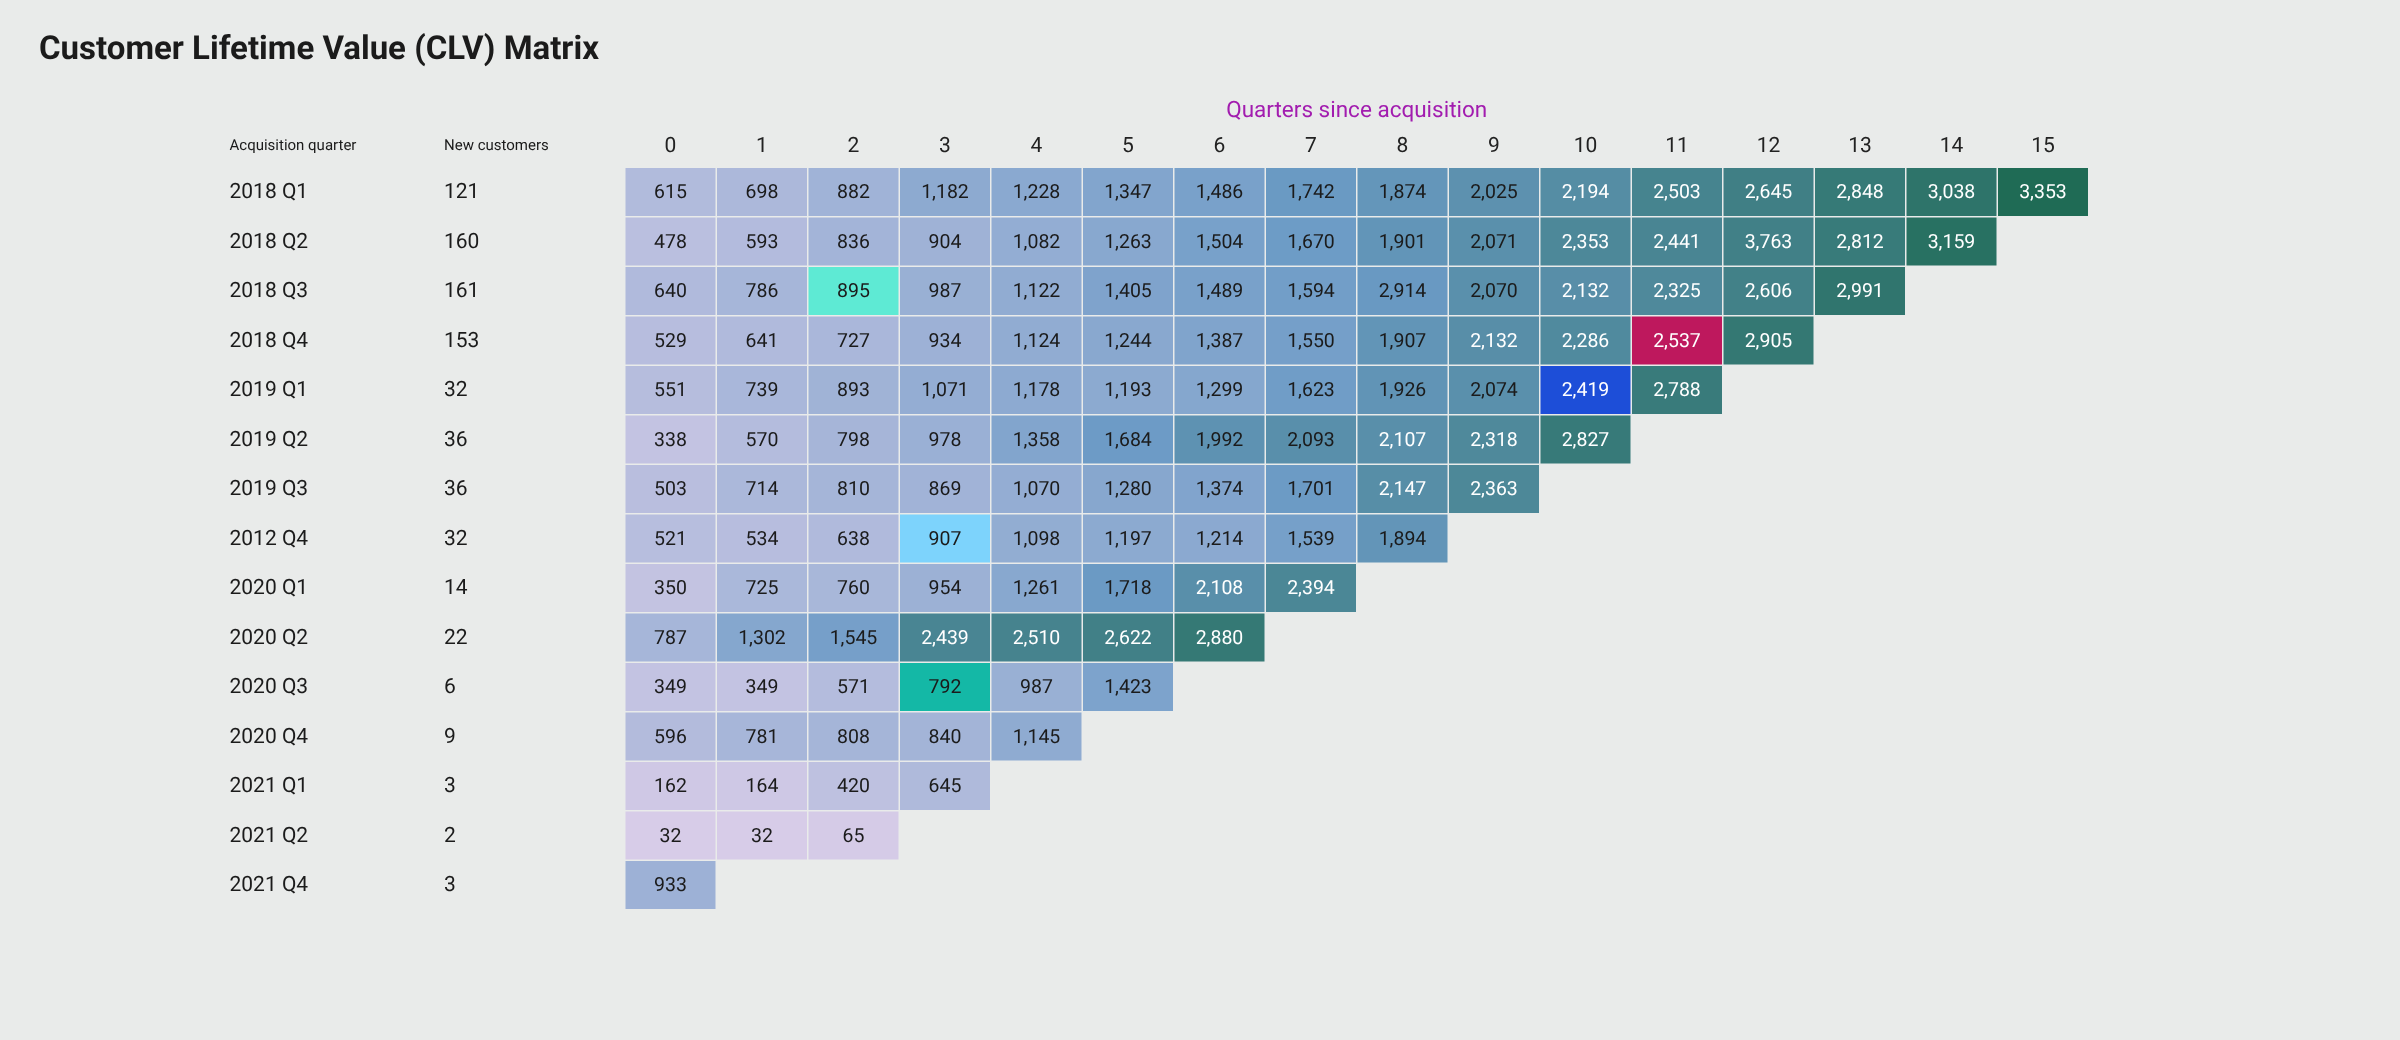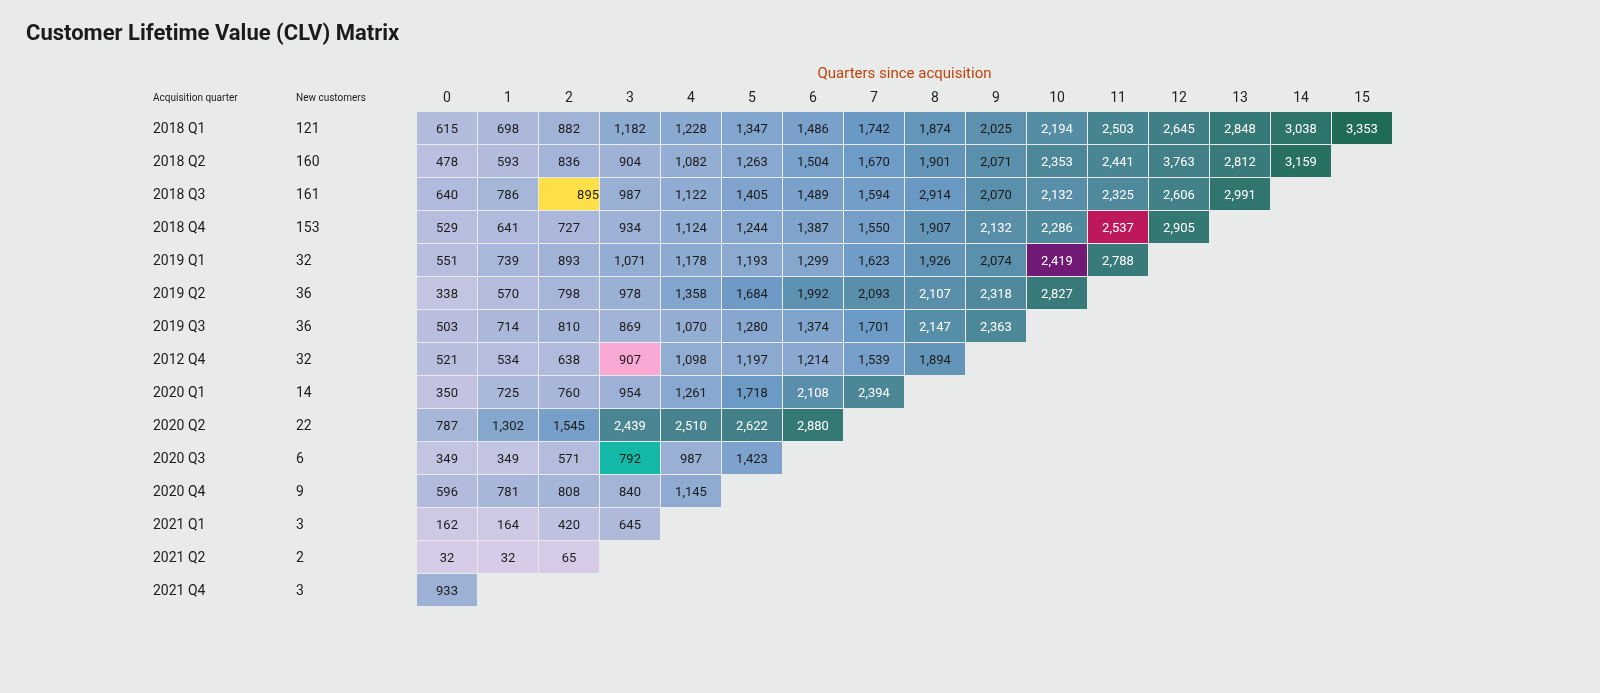--- a/index.html
+++ b/index.html
@@ -25,21 +25,21 @@
     margin-left: 128px;
   }
   table.clv td, table.clv th {
     padding: 0;
     box-sizing: border-box;
   }
   .supertitle {
     text-align: center;
     font-size: 15px;
     font-weight: 400;
-    color: #c2410c;
+    color: #a21caf;
     padding-bottom: 6px;
   }
   .col-head {
     font-size: 14px;
     font-weight: 400;
     text-align: center;
     height: 28px;
     color: #222;
   }
   .row-label-head {
@@ -170,21 +170,21 @@
           <td class="cell dark" style="background: rgb(65, 128, 135);">3,763</td>
           <td class="cell dark" style="background: rgb(56, 123, 122);">2,812</td>
           <td class="cell dark" style="background: rgb(40, 113, 98);">3,159</td>
           <td class="cell empty"></td>
         </tr>
         <tr>
           <td class="row-q">2018 Q3</td>
           <td class="row-n">161</td>
           <td class="cell" style="background: rgb(176, 186, 220);">640</td>
           <td class="cell" style="background: rgb(166, 182, 217);">786</td>
-          <td class="cell" style="background: #fde047; text-align: right;">895</td>
+          <td class="cell" style="background: #5eead4;">895</td>
           <td class="cell" style="background: rgb(153, 176, 212);">987</td>
           <td class="cell" style="background: rgb(145, 172, 210);">1,122</td>
           <td class="cell" style="background: rgb(127, 163, 204);">1,405</td>
           <td class="cell" style="background: rgb(121, 161, 202);">1,489</td>
           <td class="cell" style="background: rgb(114, 158, 200);">1,594</td>
           <td class="cell" style="background: rgb(105, 153, 194);">2,914</td>
           <td class="cell" style="background: rgb(90, 144, 172);">2,070</td>
           <td class="cell dark" style="background: rgb(88, 142, 168);">2,132</td>
           <td class="cell dark" style="background: rgb(79, 137, 155);">2,325</td>
           <td class="cell dark" style="background: rgb(66, 129, 136);">2,606</td>
@@ -218,21 +218,21 @@
           <td class="cell" style="background: rgb(182, 189, 221);">551</td>
           <td class="cell" style="background: rgb(169, 183, 218);">739</td>
           <td class="cell" style="background: rgb(160, 179, 214);">893</td>
           <td class="cell" style="background: rgb(148, 173, 211);">1,071</td>
           <td class="cell" style="background: rgb(141, 170, 209);">1,178</td>
           <td class="cell" style="background: rgb(140, 170, 208);">1,193</td>
           <td class="cell" style="background: rgb(133, 167, 206);">1,299</td>
           <td class="cell" style="background: rgb(112, 157, 199);">1,623</td>
           <td class="cell" style="background: rgb(97, 148, 182);">1,926</td>
           <td class="cell" style="background: rgb(90, 144, 172);">2,074</td>
-          <td class="cell dark" style="background: #701a75;">2,419</td>
+          <td class="cell dark" style="background: #1d4ed8;">2,419</td>
           <td class="cell dark" style="background: rgb(57, 123, 123);">2,788</td>
           <td class="cell empty"></td>
           <td class="cell empty"></td>
           <td class="cell empty"></td>
           <td class="cell empty"></td>
         </tr>
         <tr>
           <td class="row-q">2019 Q2</td>
           <td class="row-n">36</td>
           <td class="cell" style="background: rgb(195, 195, 226);">338</td>
@@ -271,21 +271,21 @@
           <td class="cell empty"></td>
           <td class="cell empty"></td>
           <td class="cell empty"></td>
         </tr>
         <tr>
           <td class="row-q">2012 Q4</td>
           <td class="row-n">32</td>
           <td class="cell" style="background: rgb(183, 190, 222);">521</td>
           <td class="cell" style="background: rgb(183, 189, 222);">534</td>
           <td class="cell" style="background: rgb(176, 186, 220);">638</td>
-          <td class="cell" style="background: #f9a8d4;">907</td>
+          <td class="cell" style="background: #7dd3fc;">907</td>
           <td class="cell" style="background: rgb(146, 173, 210);">1,098</td>
           <td class="cell" style="background: rgb(140, 170, 208);">1,197</td>
           <td class="cell" style="background: rgb(139, 169, 208);">1,214</td>
           <td class="cell" style="background: rgb(118, 160, 201);">1,539</td>
           <td class="cell" style="background: rgb(99, 149, 184);">1,894</td>
           <td class="cell empty"></td>
           <td class="cell empty"></td>
           <td class="cell empty"></td>
           <td class="cell empty"></td>
           <td class="cell empty"></td>

